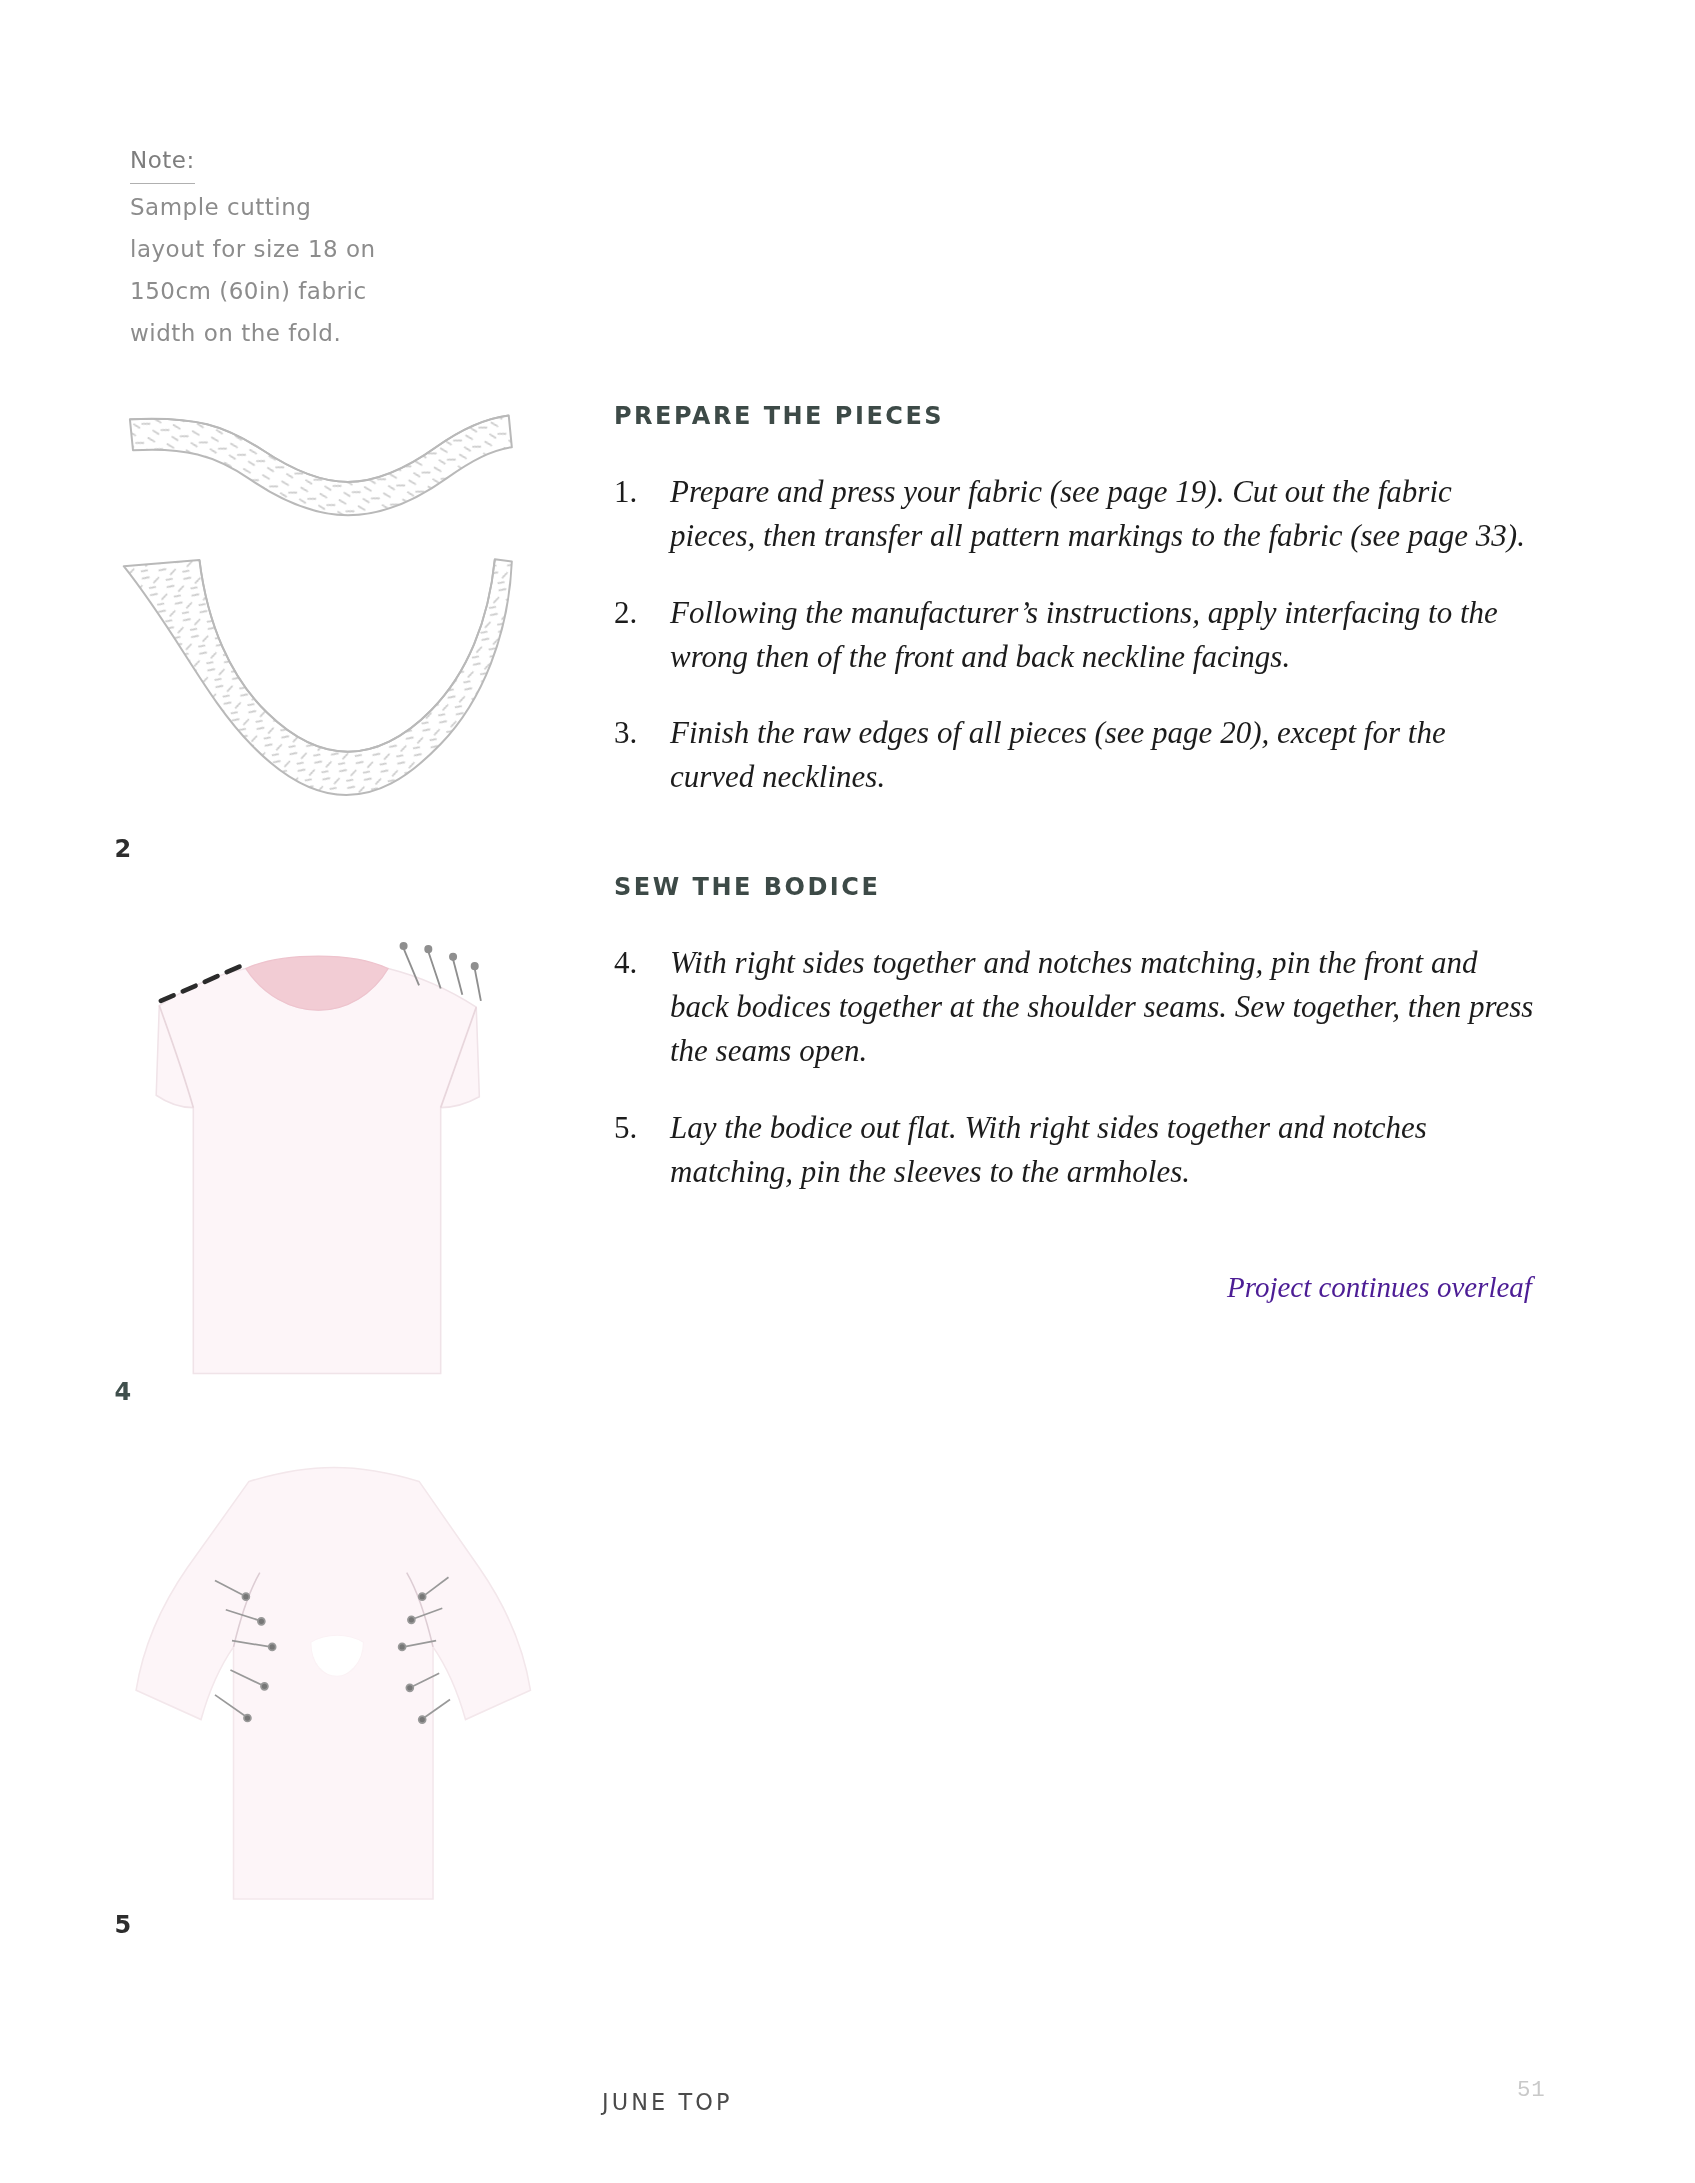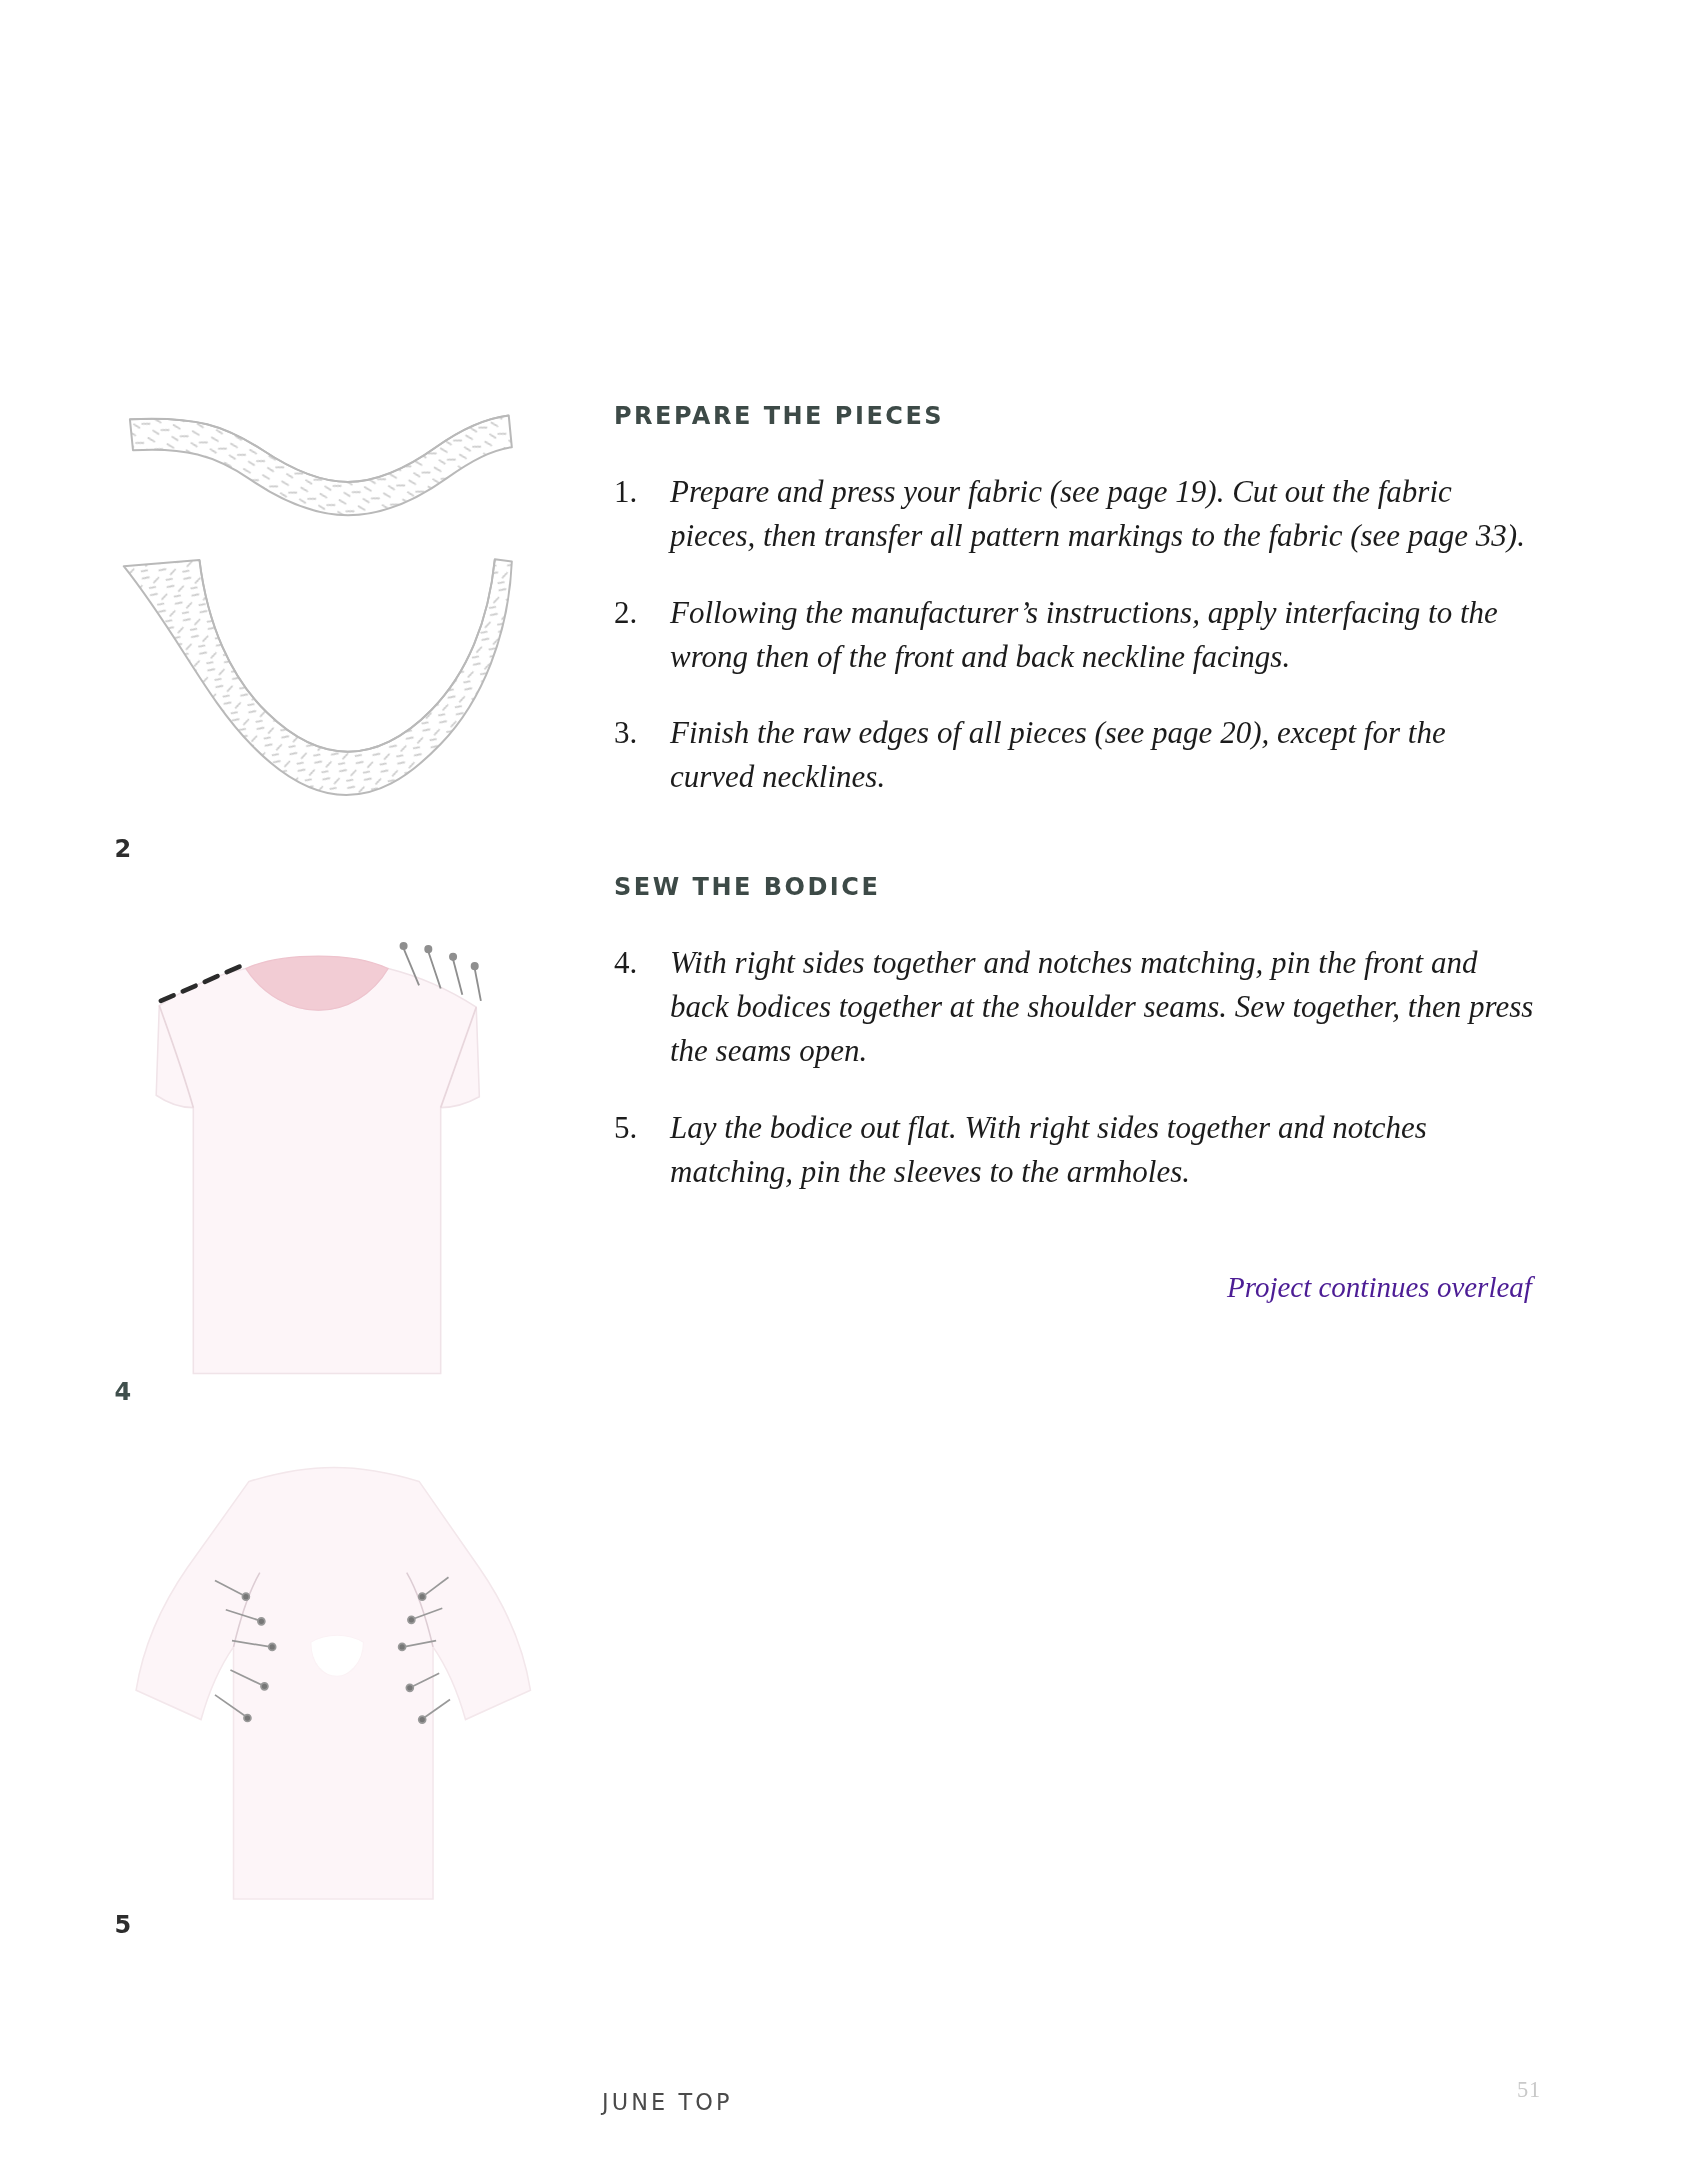--- a/index.html
+++ b/index.html
@@ -115,31 +115,38 @@
     top: 12px;
     font-family: "DejaVu Sans", sans-serif;
     font-size: 22.4px;
     letter-spacing: 3.1px;
     color: #4a4a4a;
   }
   .footer-page {
     position: absolute;
     left: 1517px;
     top: 0;
-    font-family: Liberation Serif, serif;
+    font-family: Liberation Mono, monospace;
     font-size: 22.4px;
     color: #c9c9c9;
     letter-spacing: 0.8px;
   }
 </style>
 </head>
 <body>
 
 <div class="page">
 
+  <div class="note">
+    <span class="note-title">Note:</span>
+    <span class="note-line">Sample cutting</span>
+    <span class="note-line">layout for size 18 on</span>
+    <span class="note-line">150cm (60in) fabric</span>
+    <span class="note-line">width on the fold.</span>
+  </div>
 
   <div class="illus-col">
 
     <div class="illus">
       <svg width="402" height="449" viewBox="0 0 520 580">
         <defs>
           <pattern id="dashTex" width="26" height="26" patternUnits="userSpaceOnUse" patternTransform="rotate(18)">
             <line x1="2" y1="5" x2="11" y2="7" stroke="#cfcfcf" stroke-width="2.4" stroke-linecap="round"></line>
             <line x1="15" y1="16" x2="24" y2="13" stroke="#cfcfcf" stroke-width="2.4" stroke-linecap="round"></line>
             <line x1="5" y1="20" x2="13" y2="22" stroke="#cfcfcf" stroke-width="2.4" stroke-linecap="round"></line>

